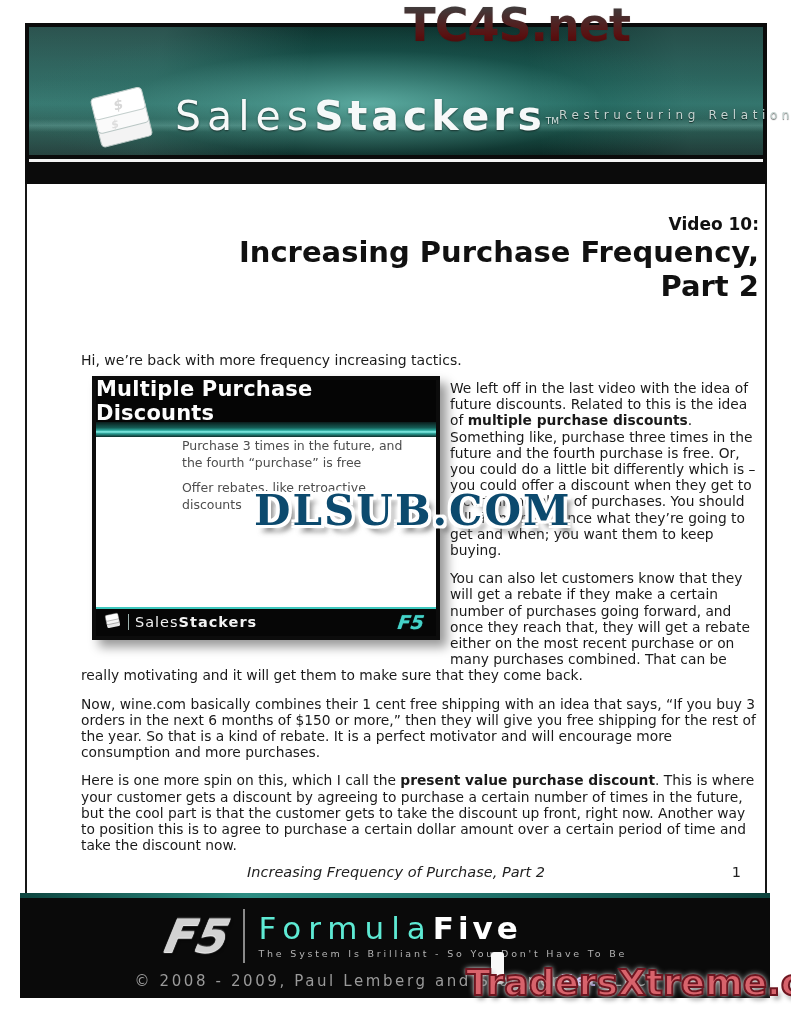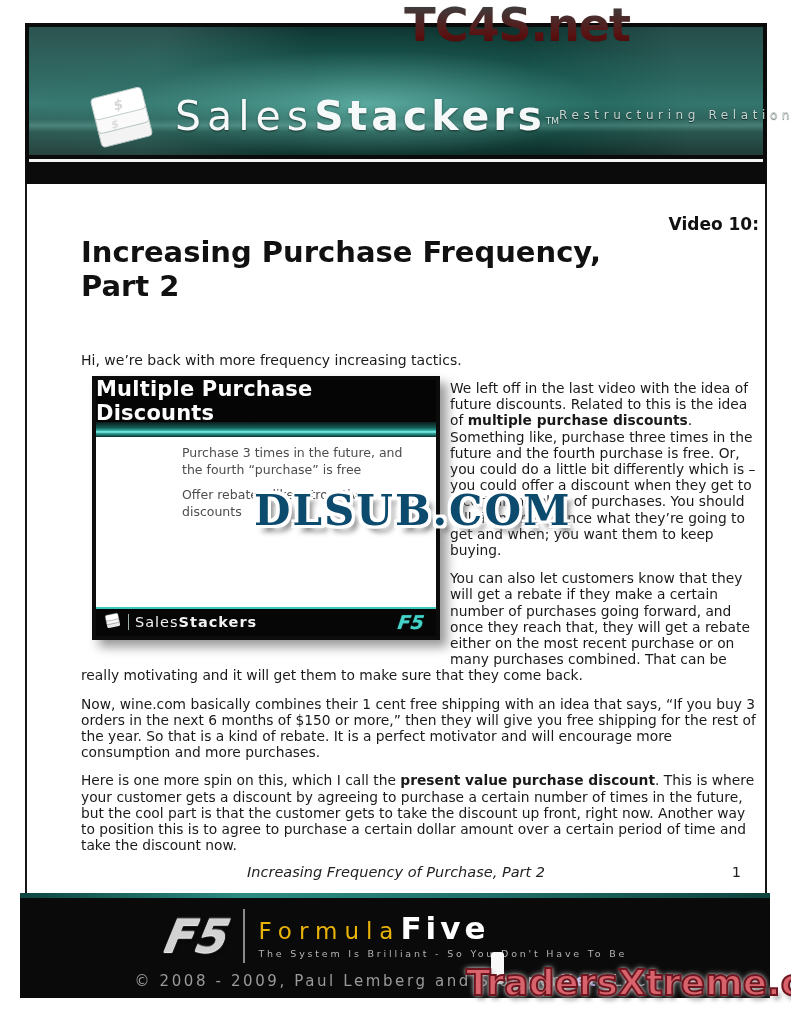--- a/index.html
+++ b/index.html
@@ -35,33 +35,33 @@
   .brand-bold  { font-weight:bold;  letter-spacing:4px; }
   .brand-tm { font-size:9px; vertical-align:6px; letter-spacing:0; color:#d7e4e2; }
   .brand-tagline { margin-top:12px; font-size:12px; letter-spacing:4.6px; color:#c5d4d1;
     text-shadow:0 1px 1px rgba(0,0,0,0.6); white-space:nowrap; }
 
   
   .page-box { position:absolute; left:25px; top:184px; width:742px; height:709px;
     border-left:2px solid #161616; border-right:2px solid #161616;
     padding:30px 6px 0 54px; }
   .title-kicker { text-align:right; font-size:17px; font-weight:bold; color:#111; line-height:1.25; }
-  .title-main { text-align:left; font-size:29px; font-weight:bold; color:#111; line-height:1.18; }
+  .title-main { text-align:right; font-size:29px; font-weight:bold; color:#111; line-height:1.18; }
   .intro { margin-top:48px; font-size:14px; color:#1a1a1a; line-height:1.16; }
   .bodytext { font-size:13.8px; color:#1a1a1a; line-height:16.2px; margin-top:12px; text-align:left; }
   .bodytext b { font-weight:bold; }
 
   
   .slide { float:left; width:348px; height:264px; margin:8px 10px 22px 11px;
     background:#0c0c0c; padding:4px; box-shadow:7px 7px 10px rgba(0,0,0,0.40); }
   .slide-header { height:42px; background:#050505; display:flex; align-items:center; justify-content:center; }
   .slide-title { color:#fdfdfd; font-size:21px; font-weight:bold; letter-spacing:0.2px; }
   .slide-glow { height:15px;
     background:linear-gradient(180deg,#0a1d1c 0%, #155c55 38%, #2aa69b 55%, #8df4ec 66%, #2fa69c 76%, #0b2a27 100%); }
-  .slide-body { height:170px; background:#ffffff; padding:8px 14px 0 86px;
+  .slide-body { height:170px; background:#ffffff; padding:1px 14px 0 86px;
     font-size:12.5px; line-height:1.33; color:#4d4d4d; }
   .slide-bullet { margin-bottom:9px; }
   .slide-footer { height:29px; background:#060606; border-top:2px solid #3dc8be;
     display:flex; align-items:center; justify-content:space-between; padding:0 12px 0 8px; }
   .mini-brand { display:flex; align-items:center; color:#f2f2f2; font-size:14.5px; letter-spacing:1px; }
   .mini-divider { width:1px; height:16px; background:#9db3b0; margin:0 6px; }
   .f5-teal { color:#45d2c8; font-size:19px; font-weight:bold; font-style:italic;
     transform:skewX(-8deg); text-shadow:0 0 1px #2a9b92; }
 
   
@@ -73,21 +73,21 @@
   .footer-wrap { position:absolute; left:20px; top:893px; width:750px; }
   .footer-teal-line { height:5px;
     background:linear-gradient(90deg,#0d453f,#2d8d83 30%,#20716a 62%,#0d433d 100%); }
   .footer-black { height:100px; background:#0a0a0a; padding-top:11px; position:relative; }
   .ff-row { display:flex; align-items:center; padding-left:146px; }
   .f5-emblem { font-size:46px; font-weight:bold; font-style:italic; transform:skewX(-12deg);
     color:#d2d2d2; text-shadow:0 1px 1px #fefefe, 0 -1px 1px #4a4a4a, 1px 2px 3px rgba(0,0,0,0.8);
     line-height:1; }
   .ff-divider { width:2px; height:54px; background:#8a8a8a; margin:0 13px 0 14px; }
   .ff-brand { white-space:nowrap; line-height:1; }
-  .ff-light { color:#eab308; font-size:23px; letter-spacing:7px; }
+  .ff-light { color:#5eead4; font-size:31px; letter-spacing:7px; }
   .ff-bold  { color:#ffffff; font-size:31px; font-weight:bold; letter-spacing:4px;text-align:center; }
   .ff-tagline { margin-top:4px; font-size:9.5px; letter-spacing:2.8px; color:#b3b3b3; white-space:nowrap; }
   .copyright { position:absolute; left:0; right:0; top:74px; text-align:center;
     font-size:15px; letter-spacing:2.6px; color:#9a9a9a; white-space:nowrap; }
   .copyright b { color:#c4b5fd; font-weight:bold; }
 
   
   .wm-dlsub { position:absolute; left:254px; top:486px; z-index:50;
     font-family:"DejaVu Serif","Liberation Serif",serif; font-weight:bold;
     font-size:42px; letter-spacing:2px; color:#0c4a6e; white-space:nowrap;

